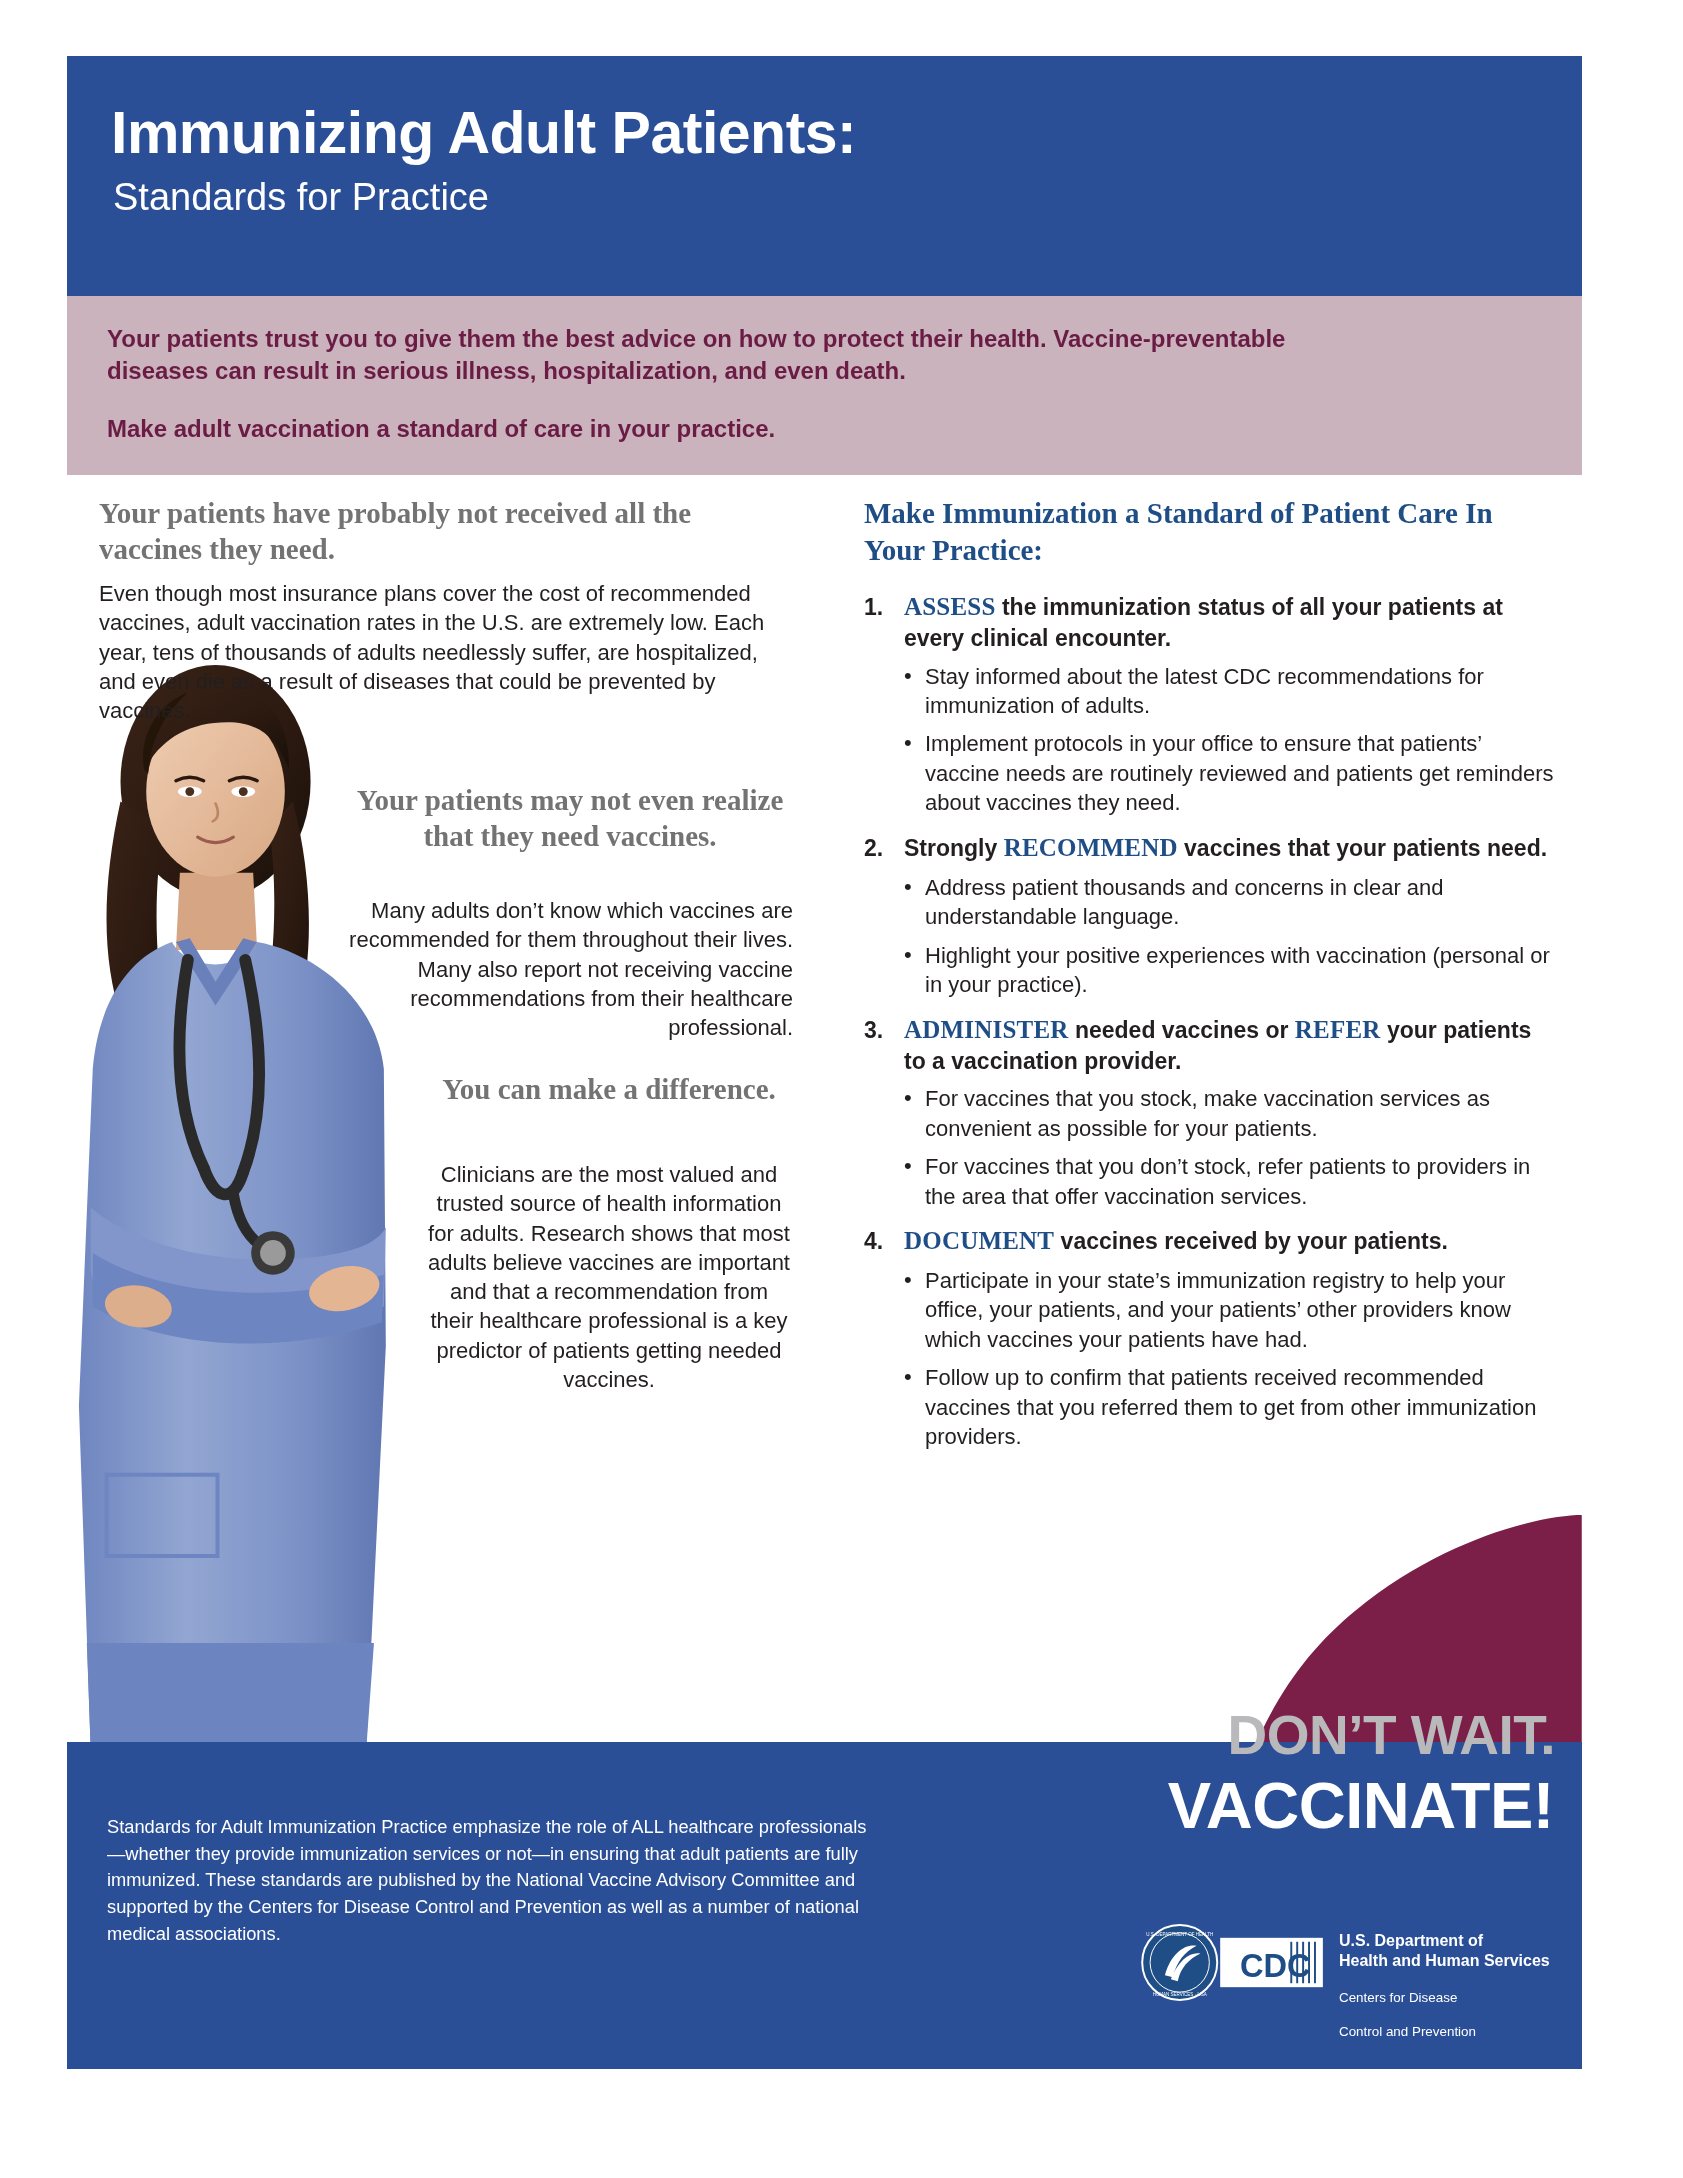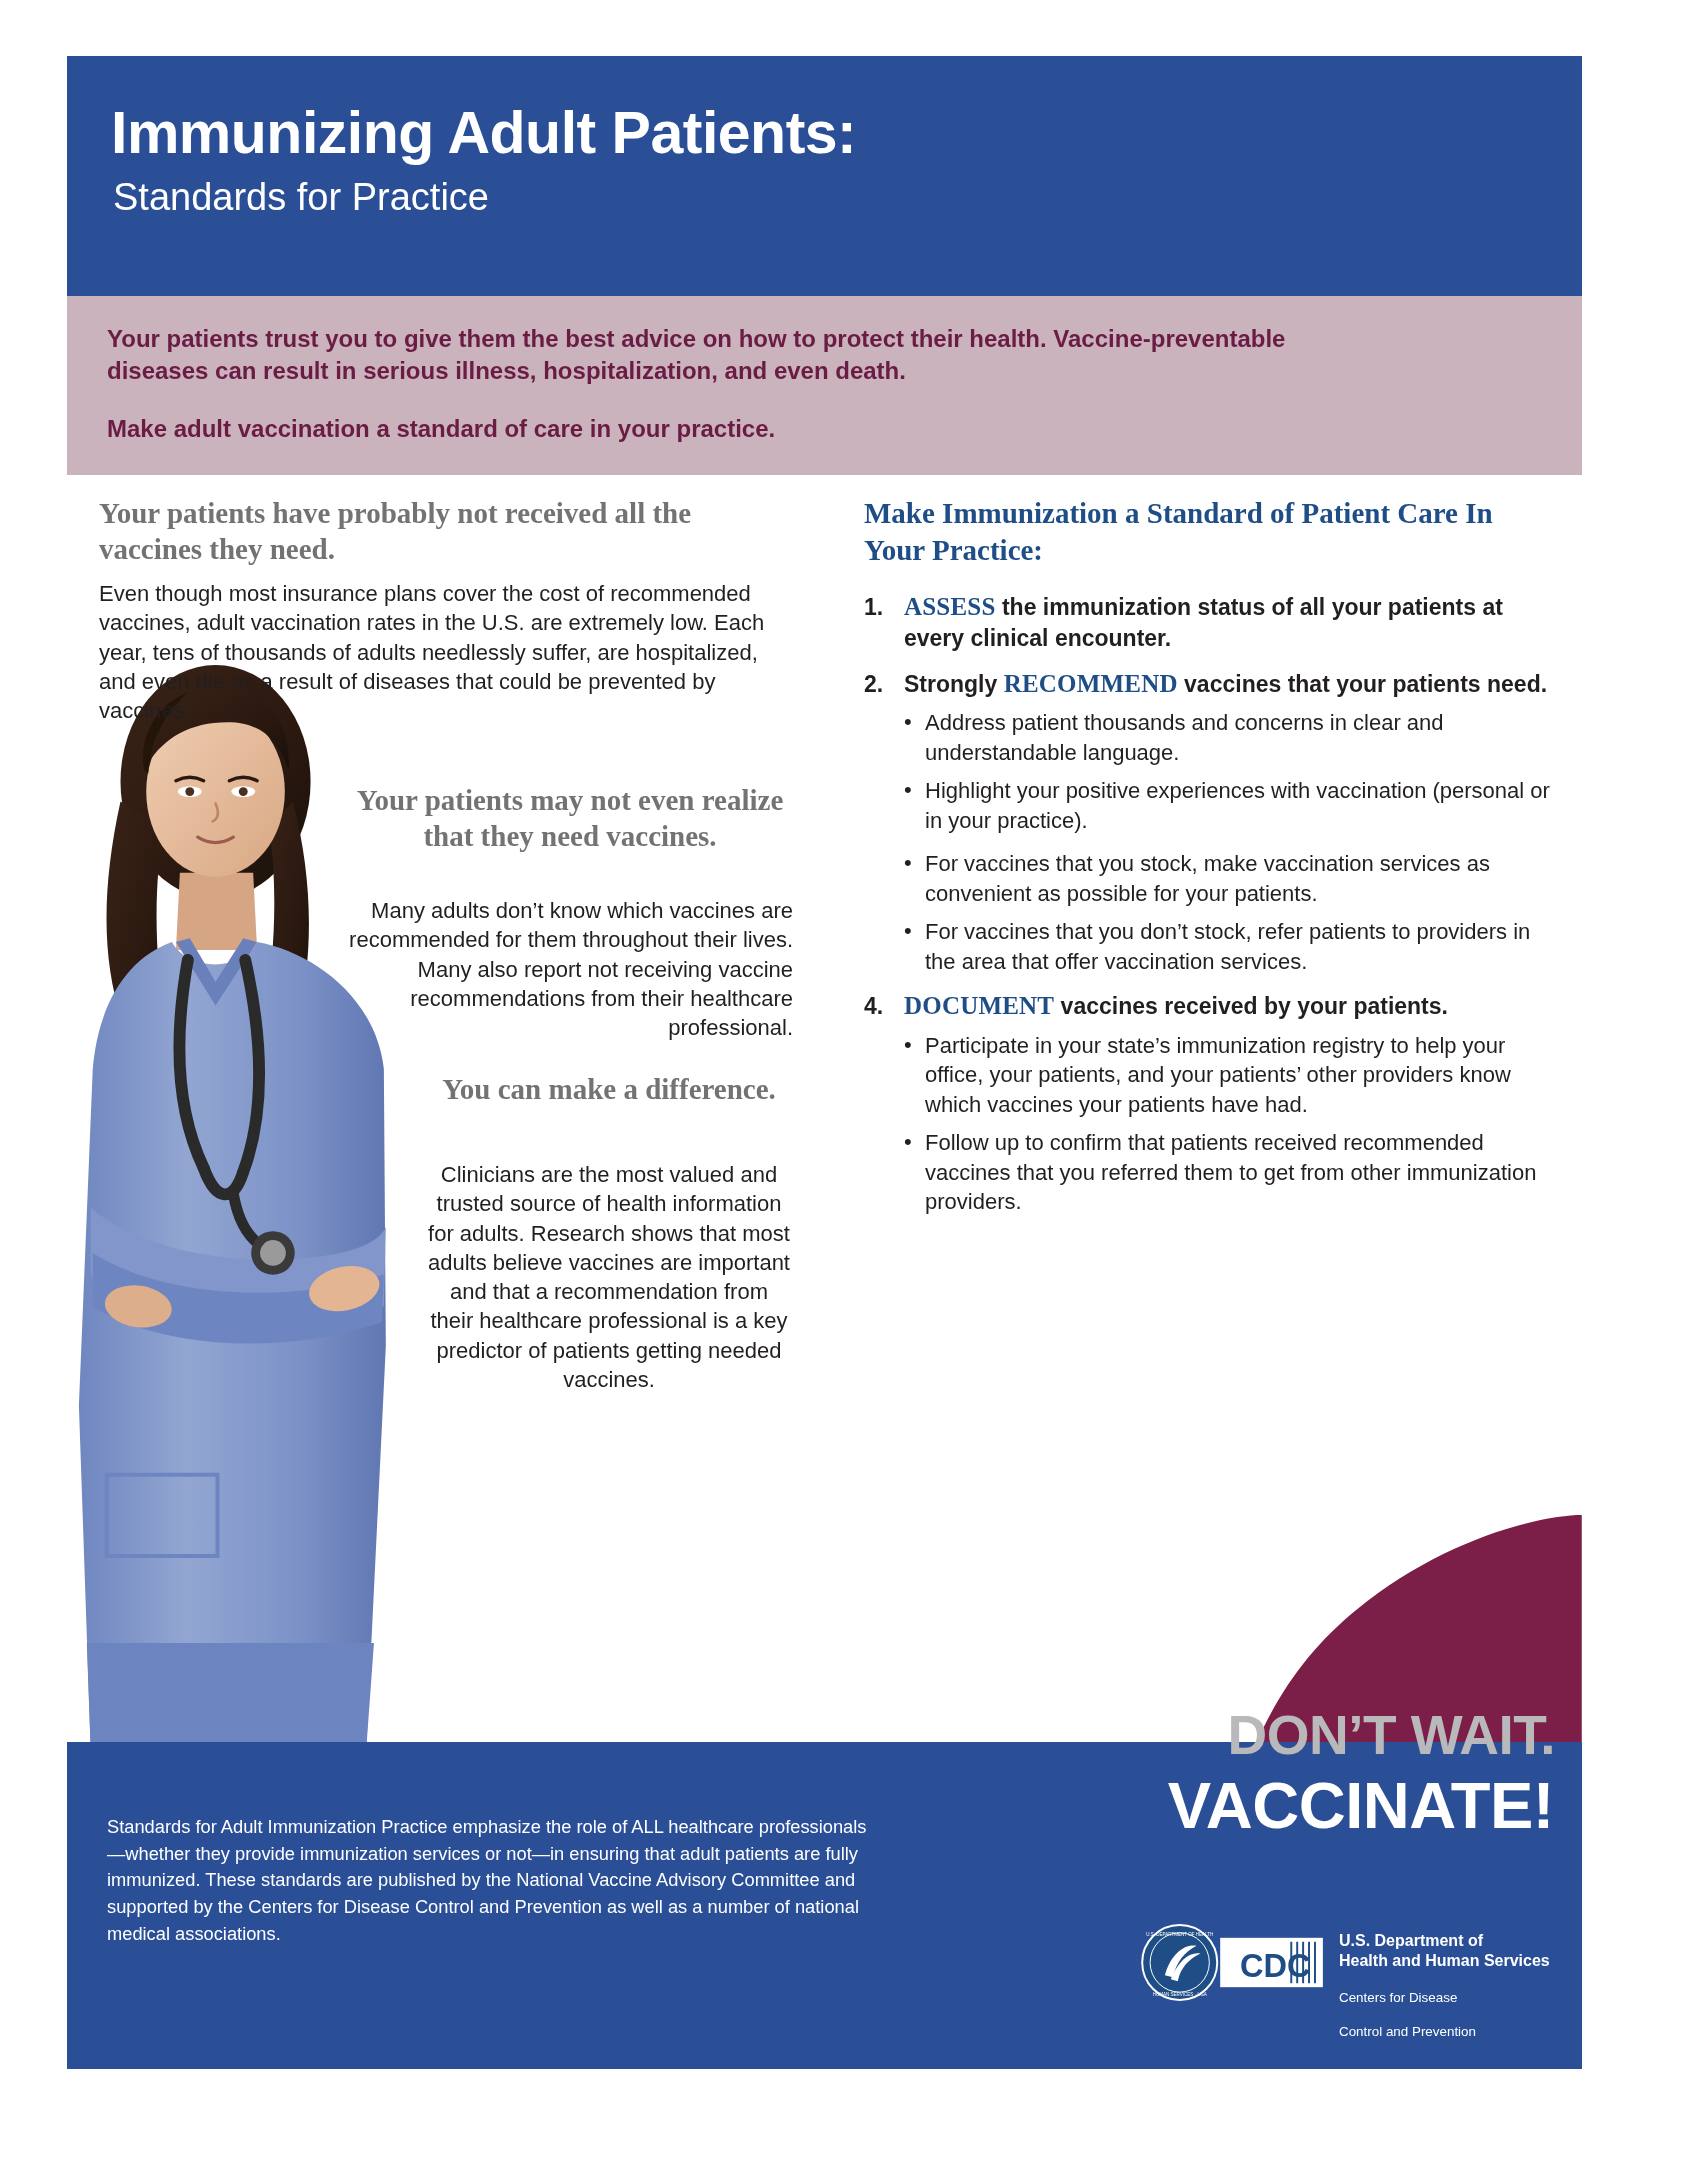--- a/index.html
+++ b/index.html
@@ -389,33 +389,40 @@
     <div class="lbody lbody-3">Clinicians are the most valued and trusted source of health information for adults. Research shows that most adults believe vaccines are important and that a recommendation from their healthcare professional is a key predictor of patients getting needed vaccines.</div>
   </div>
 
   <div class="right-col">
     <div class="rhead">Make Immunization a Standard of Patient Care In Your Practice:</div>
 
     <div class="step">
       <span class="step-line">
         <span class="step-num">1.</span><span class="kw">ASSESS</span><span> the immunization status of all your patients at every clinical encounter.</span>
       </span>
+      <ul class="bullets">
+        <li>Stay informed about the latest CDC recommendations for immunization of adults.</li>
+        <li>Implement protocols in your office to ensure that patients’ vaccine needs are routinely reviewed and patients get reminders about vaccines they need.</li>
+      </ul>
     </div>
 
     <div class="step">
       <span class="step-line">
         <span class="step-num">2.</span><span>Strongly </span><span class="kw">RECOMMEND</span><span> vaccines that your patients need.</span>
       </span>
       <ul class="bullets">
         <li>Address patient thousands and concerns in clear and understandable language.</li>
         <li>Highlight your positive experiences with vaccination (personal or in your practice).</li>
       </ul>
     </div>
 
     <div class="step">
+      <span class="step-line">
+        <span class="step-num">3.</span><span class="kw">ADMINISTER</span><span> needed vaccines or </span><span class="kw">REFER</span><span> your patients to a vaccination provider.</span>
+      </span>
       <ul class="bullets">
         <li>For vaccines that you stock, make vaccination services as convenient as possible for your patients.</li>
         <li>For vaccines that you don’t stock, refer patients to providers in the area that offer vaccination services.</li>
       </ul>
     </div>
 
     <div class="step">
       <span class="step-line">
         <span class="step-num">4.</span><span class="kw">DOCUMENT</span><span> vaccines received by your patients.</span>
       </span>

